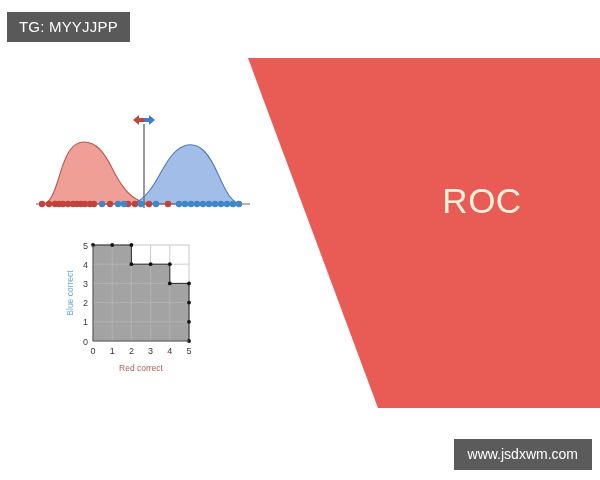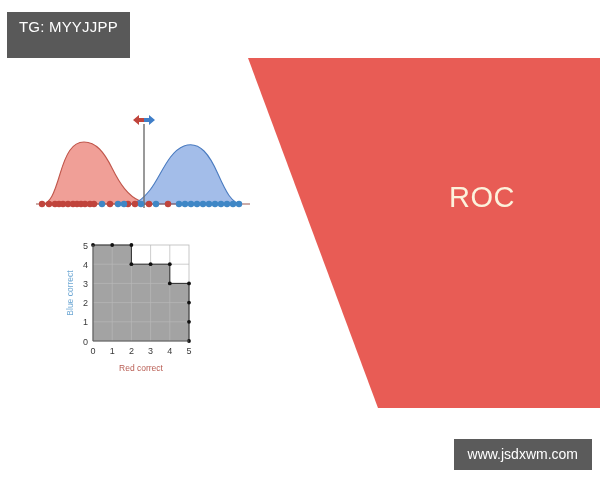--- a/index.html
+++ b/index.html
@@ -18,21 +18,21 @@
 
   
   #tg-badge {
     position: absolute;
     left: 7px;
     top: 12px;
     background: #595959;
     color: #ffffff;
     font-size: 15px;
     line-height: 1;
-    padding: 7px 12px 24px 12px;
+    padding: 7px 12px 8px 12px;
     letter-spacing: 0.2px;
     white-space: nowrap;
     z-index: 40;
   }
 
   
   #watermark {
     position: absolute;
     right: 8px;
     bottom: 10px;
@@ -56,21 +56,21 @@
     z-index: 10;
     pointer-events: none;
   }
   #roc-title {
     position: absolute;
     left: 382px;
     top: 180px;
     width: 200px;
     text-align: center;
     color: #FCF2DC;
-    font-size: 29px;
+    font-size: 35px;
     line-height: 1.18;
     letter-spacing: 0.5px;
     z-index: 20;
   }
 
   
   #dist-figure {
     position: absolute;
     left: 28px;
     top: 108px;

